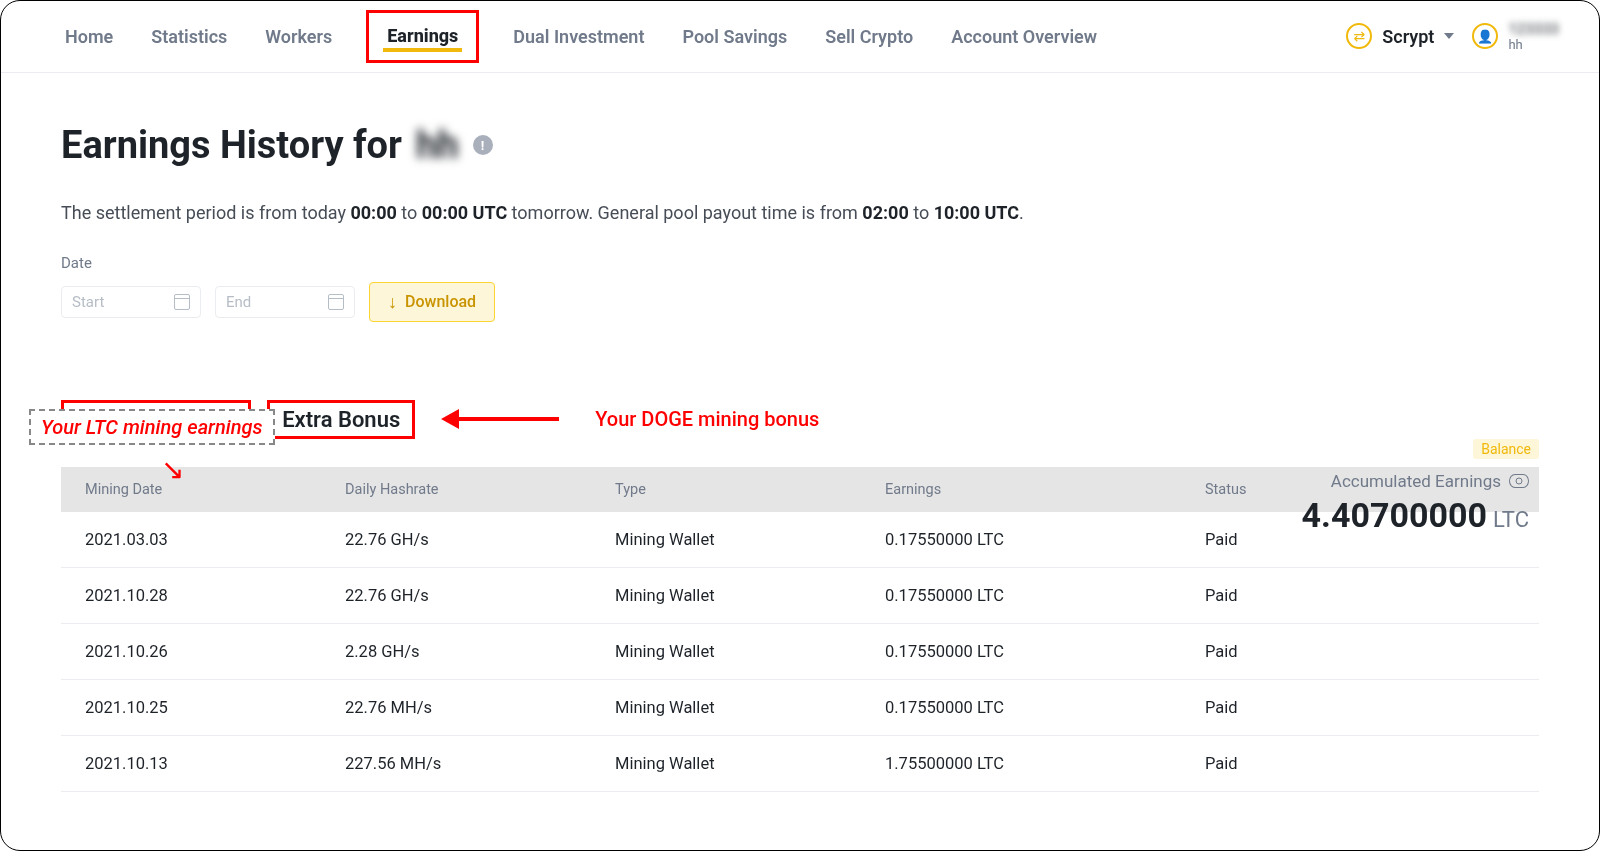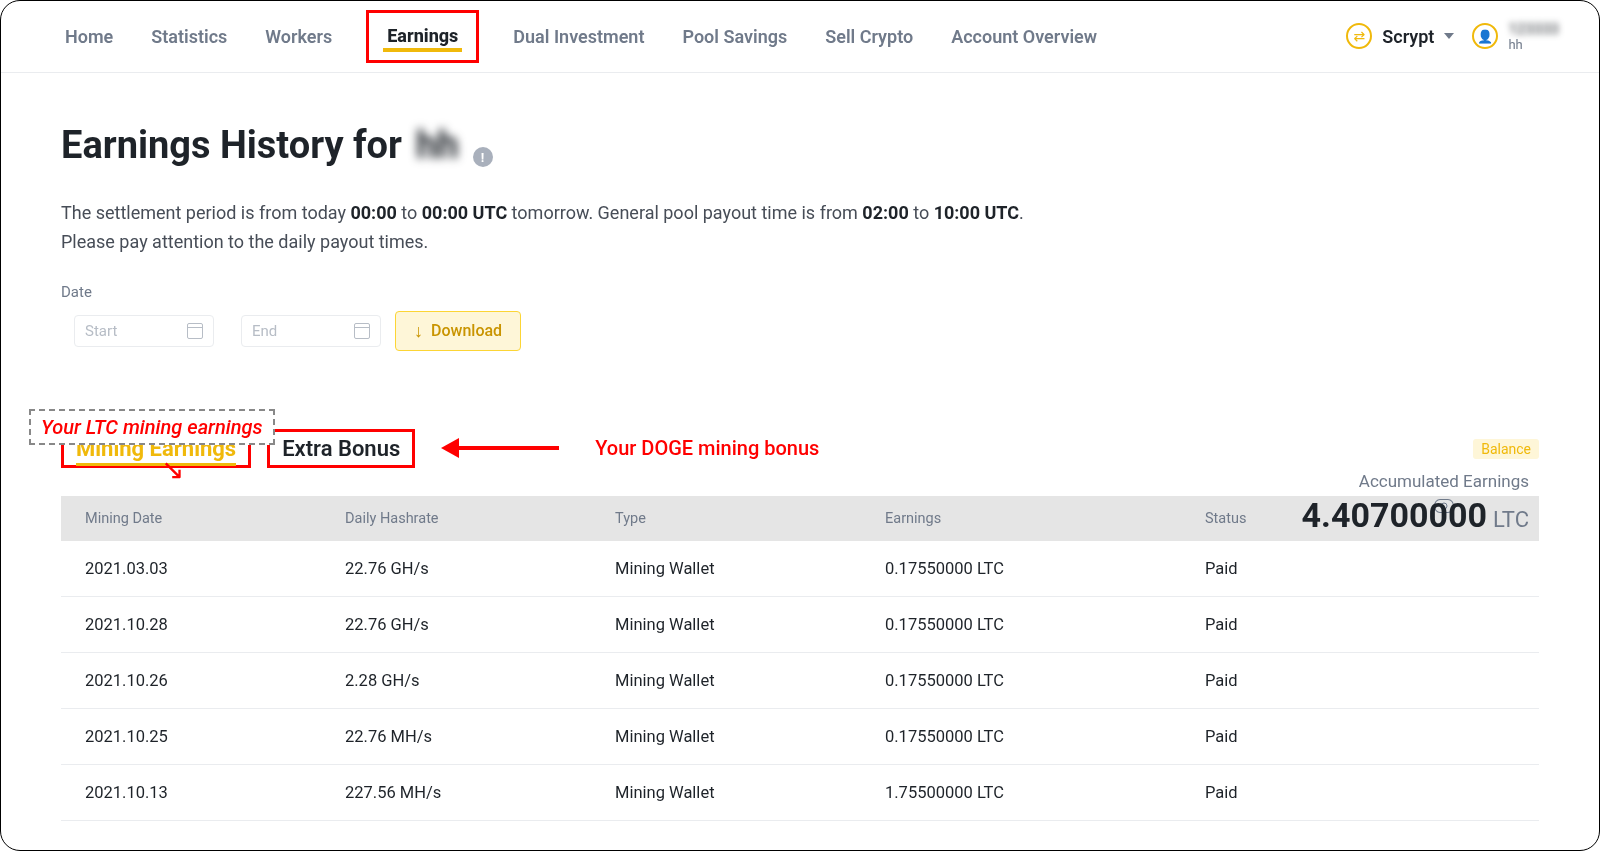--- a/index.html
+++ b/index.html
@@ -18,51 +18,51 @@
   .algo-label { font-size: 18px; font-weight: 600; color: #1e2329; }
   .caret { width: 0; height: 0; border-left: 5px solid transparent; border-right: 5px solid transparent; border-top: 6px solid #707a8a; }
   .user-wrap { display: flex; align-items: center; gap: 10px; }
   .avatar-icon { width: 26px; height: 26px; border-radius: 50%; border: 2px solid #f0b90b; display: flex; align-items: center; justify-content: center; color: #f0b90b; font-size: 13px; }
   .user-lines { line-height: 1.1; }
   .user-line1 { font-size: 15px; color: #1e2329; filter: blur(3px); }
   .user-line2 { font-size: 13px; color: #707a8a; }
 
   
   .page { padding: 50px 60px 0 60px; position: relative; }
-  .title-row { display: flex; align-items: flex-end; gap: 14px; }
+  .title-row { display: flex; align-items: center; gap: 14px; }
   .title { font-size: 38px; font-weight: 700; color: #1e2329; }
   .title-blur { filter: blur(5px); }
   .info-icon { width: 20px; height: 20px; border-radius: 50%; background: #a9b0bc; color: #fff; display: inline-flex; align-items: center; justify-content: center; font-size: 13px; font-weight: 700; }
   .desc { margin-top: 32px; font-size: 18px; color: #474d57; line-height: 1.6; max-width: 1200px; }
   .bold { font-weight: 700; color: #1e2329; }
 
   .date-label { margin-top: 26px; font-size: 15px; color: #707a8a; }
   .date-row { margin-top: 10px; display: flex; align-items: center; gap: 14px; }
-  .date-input { width: 140px; height: 28px; border: 1px solid #eaecef; border-radius: 4px; display: flex; align-items: center; justify-content: space-between; padding: 15px 10px; font-size: 15px; color: #b7bdc6; margin-left: 13px; }
+  .date-input { width: 140px; height: 28px; border: 1px solid #eaecef; border-radius: 4px; display: flex; align-items: center; justify-content: space-between; padding: 15px 10px; font-size: 15px; color: #b7bdc6; }
   .cal-icon { width: 16px; height: 16px; border: 1.5px solid #b7bdc6; border-radius: 2px; position: relative; }
   .cal-icon::before { content: ""; position: absolute; top: 3px; left: 0; right: 0; height: 1.5px; background: #b7bdc6; }
   .download-btn { height: 40px; padding: 0 18px; border: 1px solid #fcd535; background: #fef6d8; border-radius: 4px; display: flex; align-items: center; gap: 8px; font-size: 16px; color: #c99400; cursor: pointer; font-weight: 500; }
   .dl-icon { font-size: 18px; font-weight: 700; }
 
   
   .callout-ltc { position: absolute; left: 28px; top: 336px; border: 2px dashed #888; padding: 4px 10px; background: #fff; font-size: 20px; color: #ff0000; font-weight: 500; z-index: 5; font-style: italic; }
   .arrow-down { position: absolute; left: 160px; top: 380px; color: #ff0000; font-size: 28px; z-index: 5; }
 
   
   .tabs-row { margin-top: 78px; display: flex; align-items: center; gap: 16px; position: relative; }
   .tab-box { border: 3px solid #ff0000; padding: 4px 12px; }
   .tab-active { font-size: 22px; font-weight: 700; color: #f0b90b; border-bottom: 3px solid #f0b90b; padding-bottom: 2px; }
   .tab-inactive { font-size: 22px; font-weight: 600; color: #1e2329; }
   .arrow-left-long { display: flex; align-items: center; margin-left: 10px; }
   .arrow-head-l { width: 0; height: 0; border-top: 10px solid transparent; border-bottom: 10px solid transparent; border-right: 18px solid #ff0000; }
   .arrow-shaft { width: 100px; height: 4px; background: #ff0000; }
   .doge-label { font-size: 20px; color: #ff0000; margin-left: 20px; font-weight: 500; }
 
   .balance-pill { position: absolute; right: 60px; top: 366px; font-size: 14px; color: #f0b90b; background: #fef6d8; padding: 2px 8px; border-radius: 3px; }
-  .acc-label { position: absolute; right: 70px; top: 398px; font-size: 17px; color: #707a8a; display: flex; align-items: center; gap: 8px; flex-direction: column; }
+  .acc-label { position: absolute; right: 70px; top: 398px; font-size: 17px; color: #707a8a; display: flex; align-items: center; gap: 8px; }
   .eye-icon { width: 20px; height: 14px; border: 1.5px solid #707a8a; border-radius: 60% / 100%; position: relative; }
   .eye-icon::after { content: ""; position: absolute; width: 5px; height: 5px; border: 1.5px solid #707a8a; border-radius: 50%; left: 50%; top: 50%; transform: translate(-50%,-50%); }
   .acc-value { position: absolute; right: 70px; top: 422px; font-size: 34px; font-weight: 700; color: #1e2329; }
   .acc-unit { font-size: 22px; font-weight: 400; color: #707a8a; margin-left: 6px; }
 
   
   .table { margin-top: 28px; width: 100%; }
   .thead { display: grid; grid-template-columns: 260px 270px 270px 320px 1fr; background: #e5e5e5; padding: 14px 24px; font-size: 14.5px; color: #707a8a; }
   .trow { display: grid; grid-template-columns: 260px 270px 270px 320px 1fr; padding: 18px 24px; font-size: 16.5px; color: #1e2329; border-bottom: 1px solid #eaecef; }
 </style>
@@ -103,21 +103,20 @@
   <div class="page">
 
     <div class="title-row">
       <span class="title">Earnings History for </span>
       <span class="title title-blur">hh</span>
       <span class="info-icon">!</span>
     </div>
 
     <div class="desc">
       <span>The settlement period is from today </span><span class="bold">00:00</span><span> to </span><span class="bold">00:00 UTC</span><span> tomorrow. General pool payout time is from </span><span class="bold">02:00</span><span> to </span><span class="bold">10:00 UTC</span><span>.</span><br>
-      <span>Please pay attention to the daily payout times.</span>
     </div>
 
     <div class="date-label">Date</div>
     <div class="date-row">
       <div class="date-input">
         <span>Start</span>
         <span class="cal-icon"></span>
       </div>
       <div class="date-input">
         <span>End</span>

